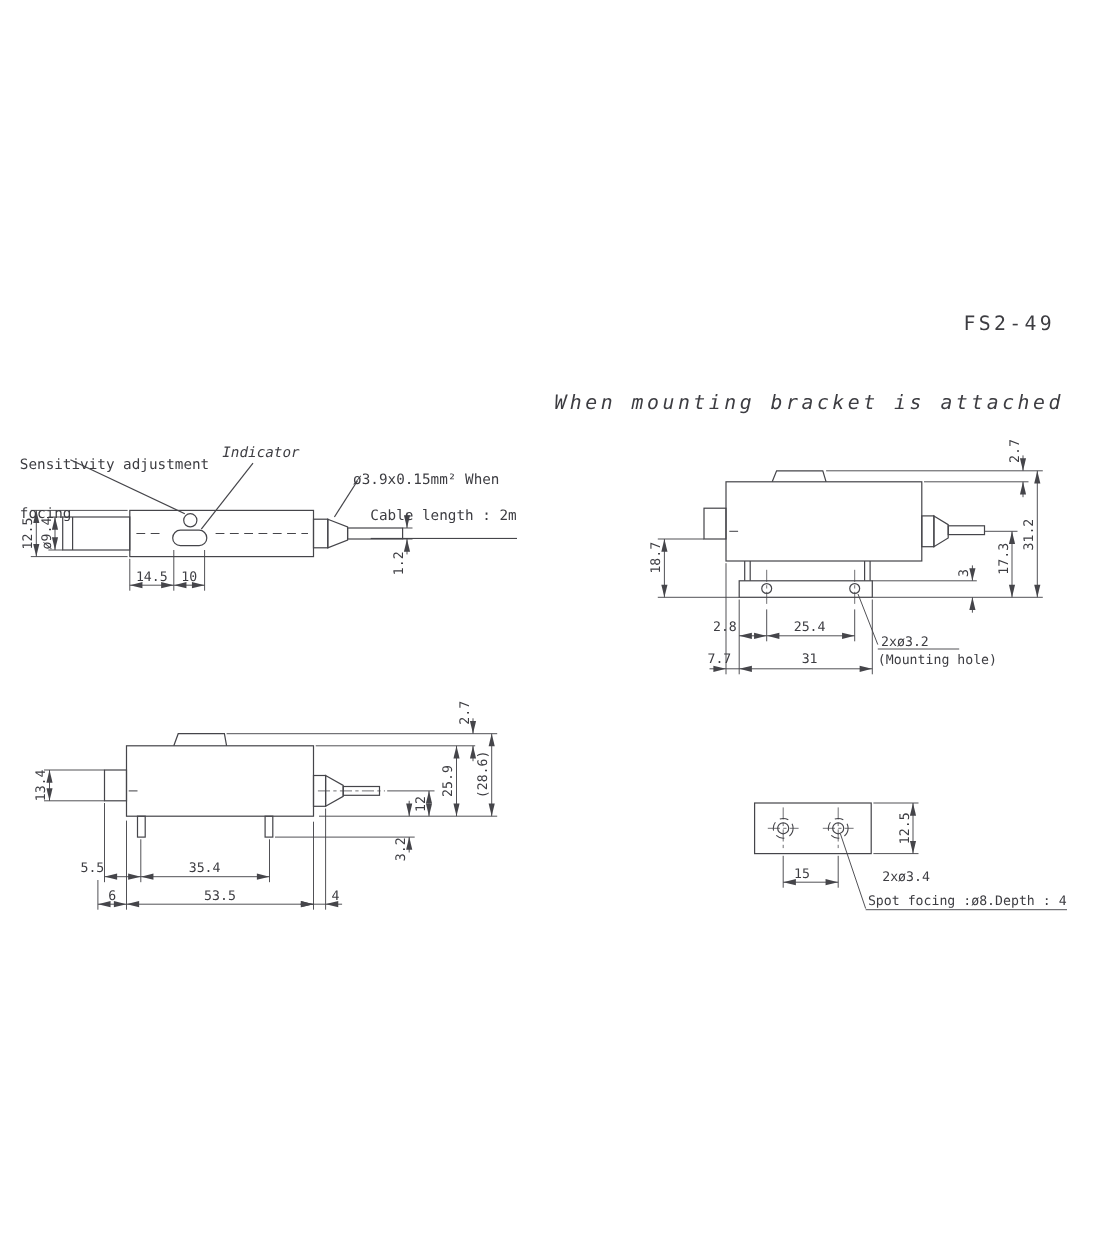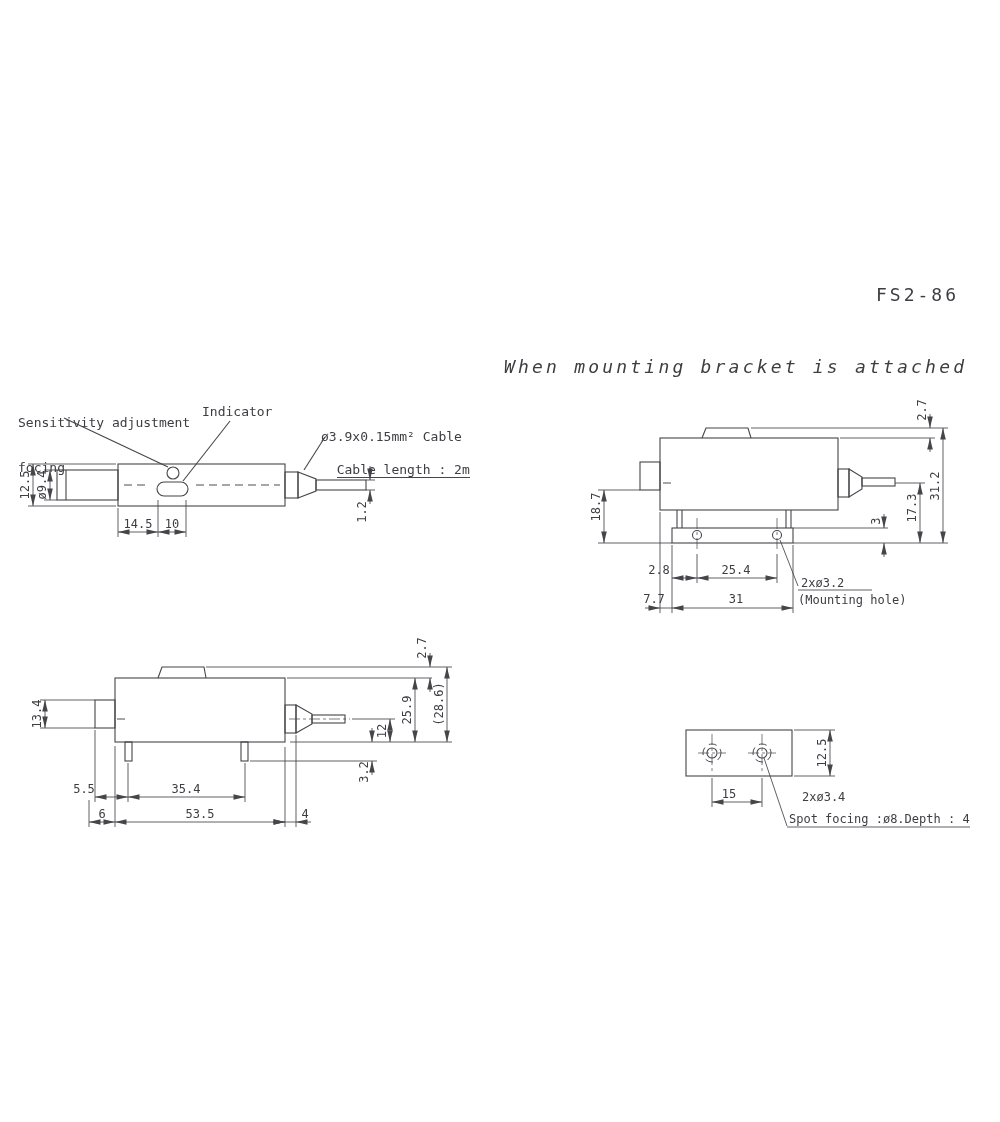--- a/index.html
+++ b/index.html
@@ -3,23 +3,23 @@
 <meta charset="utf-8">
 <style>
   *{margin:0;padding:0;box-sizing:border-box;}
   html,body{width:1000px;height:1122px;}
   body{background:#ffffff;position:relative;font-family:"DejaVu Sans Mono",monospace;color:#3d3d42;overflow:hidden;}
   .t{position:absolute;white-space:pre;}
   #title{left:876px;top:284px;font-size:18px;letter-spacing:3px;}
   #heading{left:504px;top:356px;font-size:18px;letter-spacing:3.2px;font-style:italic;}
   .lbl{font-size:13px;line-height:15px;}
   #lbl-trimmer{left:18px;top:385px;}
-  #lbl-indicator{left:202px;top:404px;}
+  #lbl-indicator{left:202px;top:404px;font-style:italic;}
   #lbl-cable{left:321px;top:399px;}
-  #lbl-cable .u{display:inline-block;border-bottom:1px solid #45454a;padding-bottom:0;margin-top:3px;}
+  #lbl-cable .u{display:inline-block;border-bottom:1px solid #45454a;padding-bottom:12px;margin-top:3px;}
   svg{position:absolute;left:0;top:0;}
   svg line,svg rect,svg circle,svg path,svg polyline,svg polygon{fill:none;stroke:#45454a;stroke-width:1.1;}
   .dim{stroke-width:0.85;}
   .dsh{stroke-dasharray:8 5;stroke-width:0.95;}
   .cl{stroke-dasharray:11 3 3 3;stroke-width:0.7;}
   .ah{fill:#45454a;stroke:none;}
   svg text{font-family:"DejaVu Sans Mono",monospace;font-size:12px;fill:#3d3d42;stroke:none;}
 </style>
 </head>
 <body>
@@ -237,24 +237,24 @@
       <text x="729" y="798" text-anchor="middle">15</text>
 
       <line class="dim" x1="764" y1="758" x2="787" y2="826"></line>
       <line class="dim" x1="787" y1="827" x2="970" y2="827"></line>
       <text x="802" y="801">2xø3.4</text>
       <text x="789" y="823">Spot focing :ø8.Depth : 4</text>
     </g>
   </g>
 </svg>
 
-<div class="t" id="title">FS2-86</div>
+<div class="t" id="title">FS2-49</div>
 <div class="t" id="heading">When mounting bracket is attached</div>
 
 <div class="t lbl" id="lbl-trimmer">
   <div>Sensitivity adjustment</div>
   <div>focing</div>
 </div>
 <div class="t lbl" id="lbl-indicator">Indicator</div>
 <div class="t lbl" id="lbl-cable">
-  <div>ø3.9x0.15mm² Cable</div>
+  <div>ø3.9x0.15mm² When</div>
   <div class="u">Cable length : 2m</div>
 </div>
 
 </body></html>

